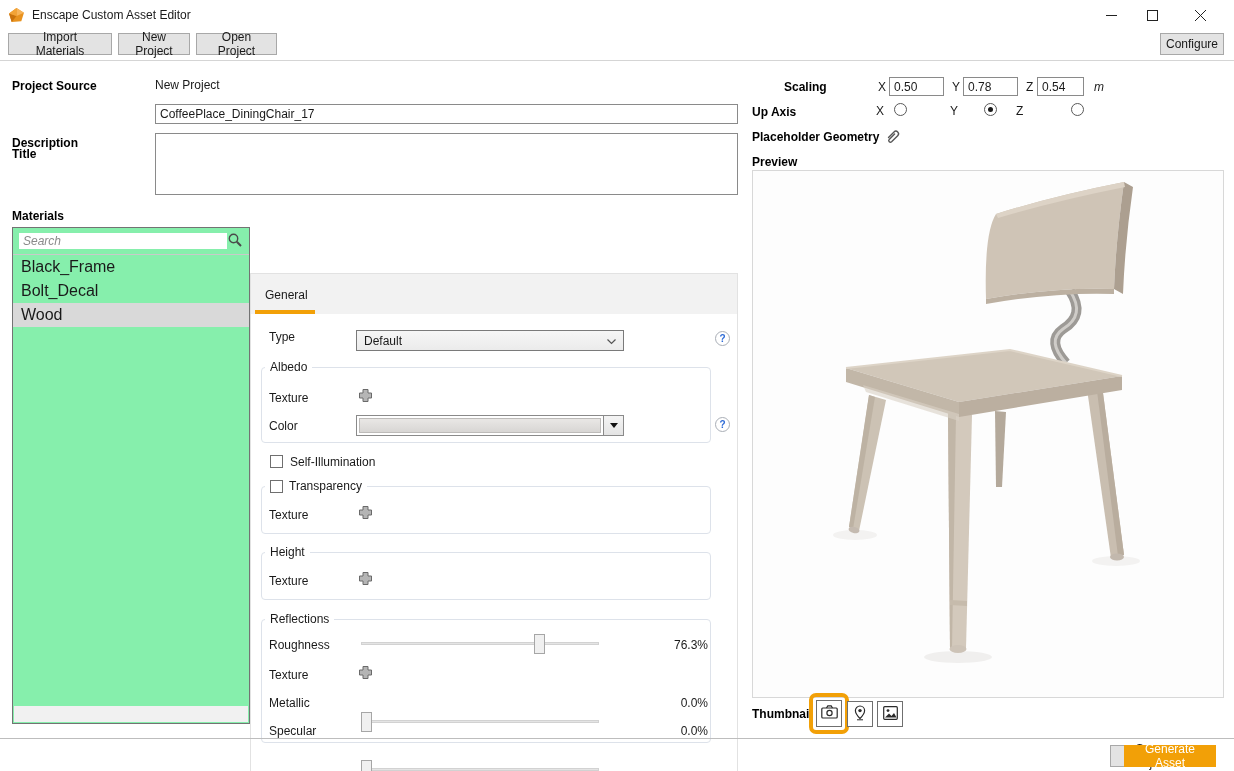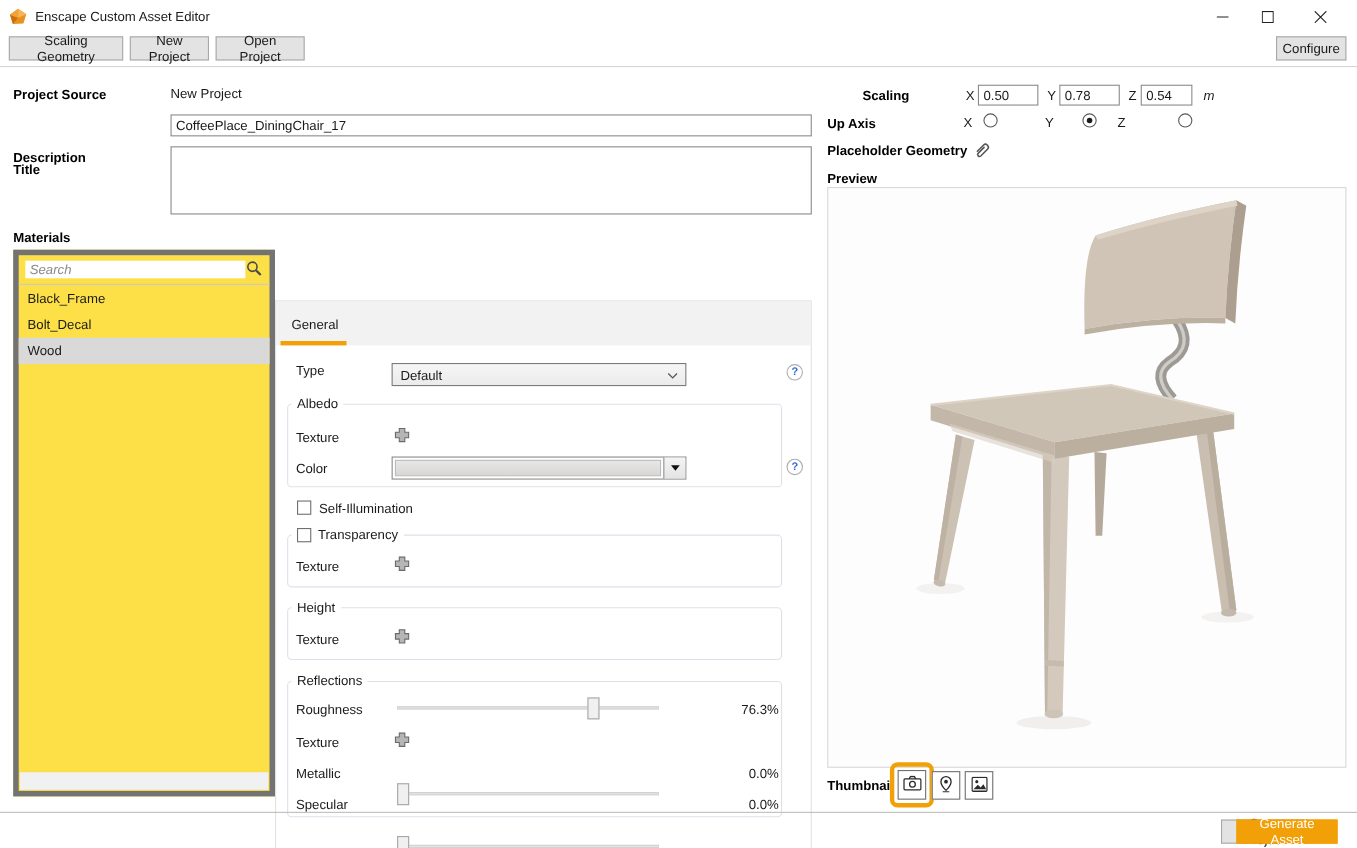--- a/index.html
+++ b/index.html
@@ -13,25 +13,25 @@
   .txt{font-size:12px; white-space:nowrap;}
   .btn{height:22px; background:#e3e3e3; border:1px solid #a8a8a8; font-family:inherit;
        font-size:12px; color:#1a1a1a; display:inline-flex; align-items:center; justify-content:center;
        padding:0 9px; cursor:default;}
   .btn.primary{background:var(--accent); border:1px solid var(--accent); color:#fff;}
   input[type=text]{font-family:inherit; font-size:12px; border:1px solid #8a8a8a; padding:1px 4px; color:#1a1a1a;}
   textarea{font-family:inherit; font-size:12px; border:1px solid #8a8a8a; resize:none; padding:2px 4px;}
   .wctl{width:46px; height:30px; display:flex; align-items:center; justify-content:center;}
   .sep{background:#d5d5d5; height:1px;}
   
-  .mat-box{border:5px solid #737373; background:#fde047;}
+  .mat-box{border:1px solid #737373; background:#86efac;}
   .search-row{height:27px; border-bottom:1px solid #c9c9c9; display:flex; align-items:center; padding:0 6px;}
   .search-row input{border:none; flex:1; font-size:12px;}
   .search-row input::placeholder{font-style:italic; color:#8a8a8a;}
-  .list-item{height:24px; display:flex; align-items:center; padding-left:8px; font-size:12px;}
+  .list-item{height:24px; display:flex; align-items:center; padding-left:8px; font-size:16px;}
   .list-item.selected{background:#d9d9d9;}
   .list-scroll{position:absolute; left:1px; right:1px; bottom:1px; height:16px; background:#f1f1f1;}
   
   .panel{border:1px solid #e2e2e2; background:#fff;}
   .tabstrip{position:absolute; left:0; top:0; right:0; height:40px; background:#f2f2f2;}
   .tab-underline{position:absolute; height:4px; background:var(--accent);}
   .group{position:absolute; border:1px solid #dde2ea; border-radius:4px; background:transparent;}
   .legend{position:absolute; background:#fff; padding:0 5px; font-size:12px; white-space:nowrap; display:flex; align-items:center; gap:6px;}
   .cb{width:13px; height:13px; background:#fff; border:1px solid #6f6f6f; display:inline-block;}
   .combo{background:linear-gradient(#f6f6f6,#ebebeb); border:1px solid #7a7a7a; display:flex;
@@ -82,21 +82,21 @@
         </svg>
     </div>
     <div class="abs wctl" style="left:1177px;top:0;">
       <svg width="11" height="11" viewBox="0 0 11 11">
           <path d="M0 0 L11 11 M11 0 L0 11" stroke="#222" stroke-width="1"></path>
         </svg>
     </div>
   </div>
 
   
-  <button class="btn abs" style="left:8px;top:33px;width:104px;">Scaling Geometry</button>
+  <button class="btn abs" style="left:8px;top:33px;width:104px;">Import Materials</button>
   <button class="btn abs" style="left:118px;top:33px;width:72px;">New Project</button>
   <button class="btn abs" style="left:196px;top:33px;width:81px;">Open Project</button>
   <button class="btn abs" style="left:1160px;top:33px;width:64px;">Configure</button>
   <div class="abs sep" style="left:0;top:60px;width:1234px;"></div>
 
   
   <span class="abs lbl" style="left:12px;top:79px;">Project Source</span>
   <span class="abs txt" style="left:155px;top:78px;">New Project</span>
 
   <span class="abs lbl" style="left:12px;top:107px;margin-top:40px;">Title</span>

